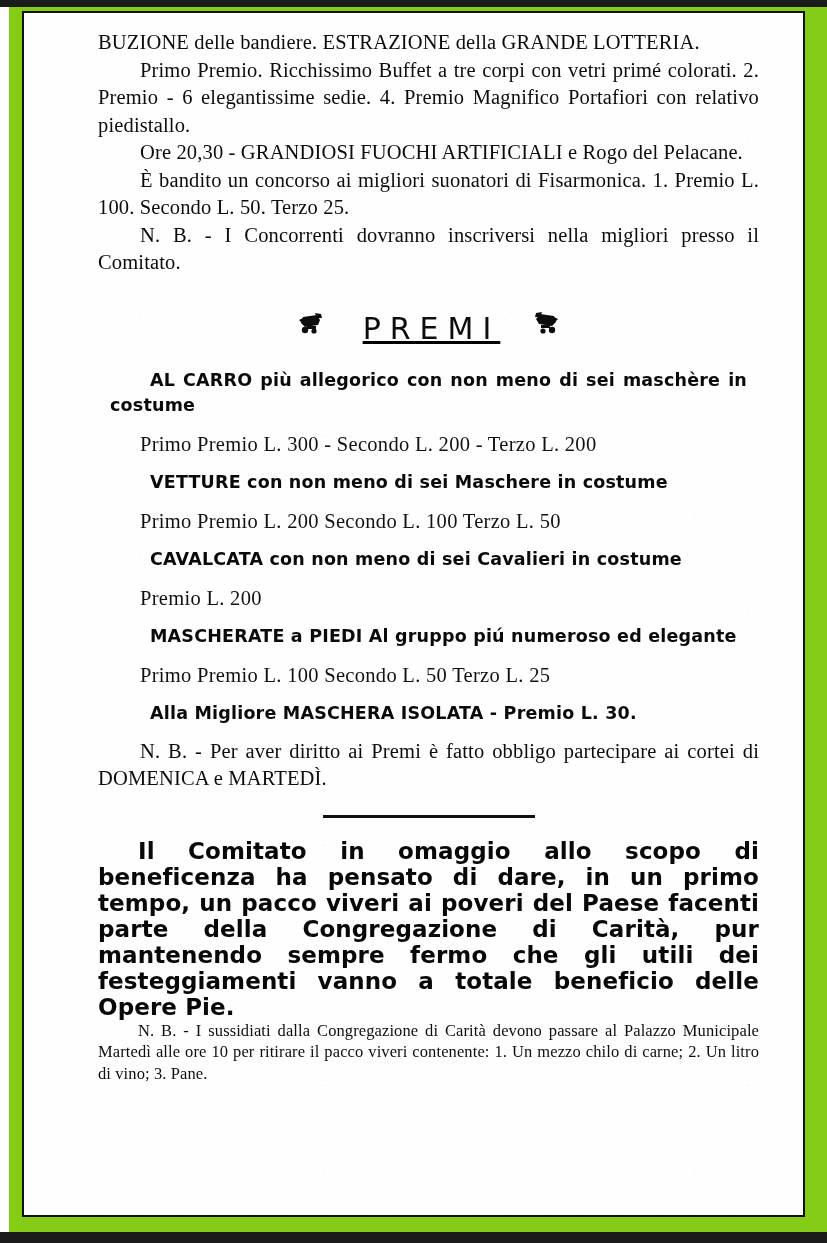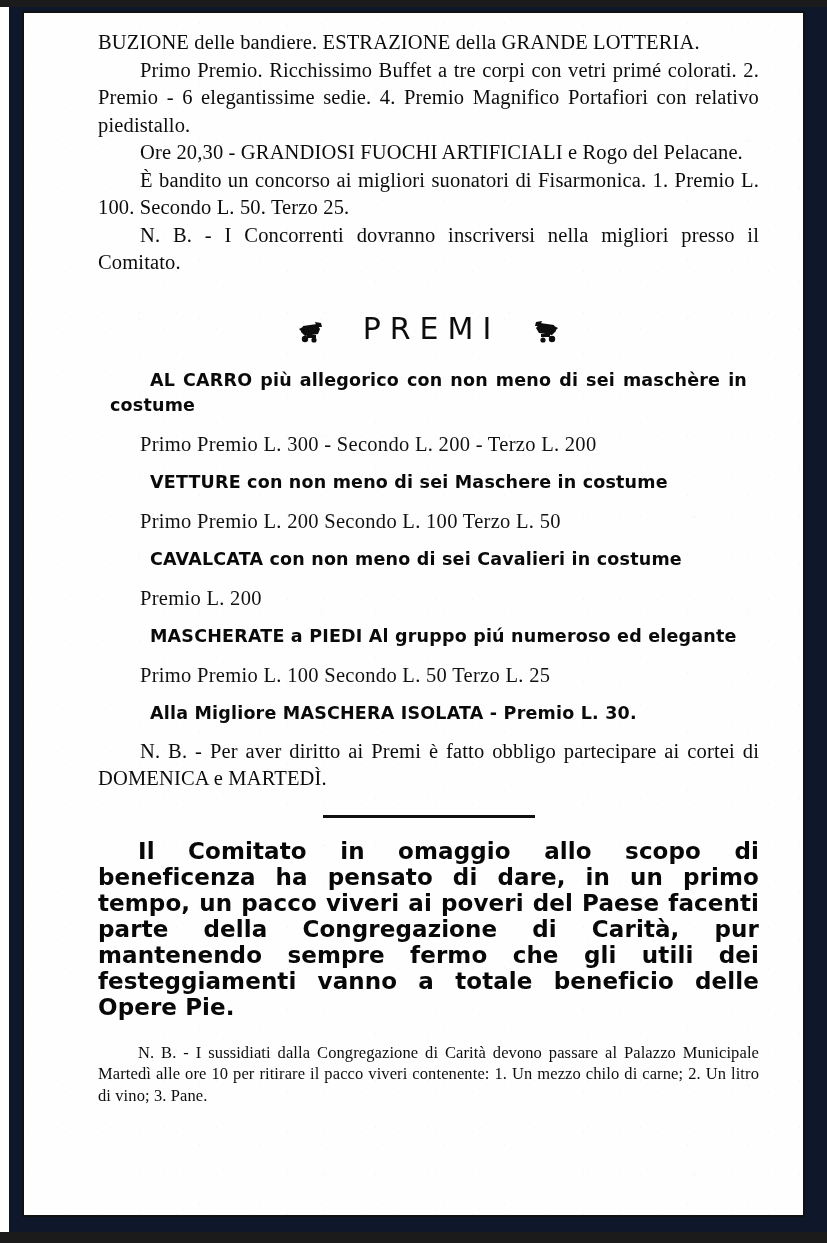--- a/index.html
+++ b/index.html
@@ -12,21 +12,21 @@
     height: 1243px;
     overflow: hidden;
     font-family: "Liberation Serif", serif;
   }
 
   
   #scan {
     position: relative;
     width: 827px;
     height: 1243px;
-    background: #0f172a;
+    background: #84cc16;
     box-sizing: border-box;
   }
   .scan-band-top {
     position: absolute;
     left: 0; top: 0;
     width: 827px;
     height: 7px;
     background: #1b1b1b;
   }
   .scan-band-bottom {
@@ -81,25 +81,26 @@
   p.block {
     margin: 0;
   }
   .gap-sm { margin-top: 9px; }
   .gap-md { margin-top: 20px; }
   .gap-lg { margin-top: 30px; }
 
   
   .premi-row {
     display: flex;
-    align-items: flex-end;
+    align-items: flex-start;
     justify-content: center;
     gap: 30px;
     margin-top: 34px;
     margin-bottom: 22px;
+    text-decoration: underline;
   }
   .premi-word {
     font-family: "DejaVu Sans", sans-serif;
     font-size: 30px;
     letter-spacing: 9px;
     color: #0d0d0d;
     font-weight: 400;
     padding-left: 6px;
   }
   .ornament {
@@ -266,20 +267,20 @@
 
 
       <p class="serif block indent gap-sm">N. B. - Per aver diritto ai Premi è fatto obbligo partecipare ai cortei di DOMENICA e MARTEDÌ.</p>
 
       <div class="divider-wrap">
         <div class="divider"></div>
       </div>
 
       <p class="bold-para">Il Comitato in omaggio allo scopo di beneficenza ha pensato di dare, in un primo tempo, un pacco viveri ai poveri del Paese facenti parte della Congregazione di Carità, pur mantenendo sempre fermo che gli utili dei festeggiamenti vanno a totale beneficio delle Opere Pie.</p>
 
-      <p class="fineprint" style="margin-top:22px;">N. B. - I sussidiati dalla Congregazione di Carità devono passare al Palazzo Municipale Martedì alle ore 10 per ritirare il pacco viveri contenente: 1. Un mezzo chilo di carne; 2. Un litro di vino; 3. Pane.</p>
+      <p class="fineprint" style="">N. B. - I sussidiati dalla Congregazione di Carità devono passare al Palazzo Municipale Martedì alle ore 10 per ritirare il pacco viveri contenente: 1. Un mezzo chilo di carne; 2. Un litro di vino; 3. Pane.</p>
 
     </div>
     <div id="grain"></div>
   </div>
 
   <div class="scan-band-bottom"></div>
 </div>
 
 </body></html>

